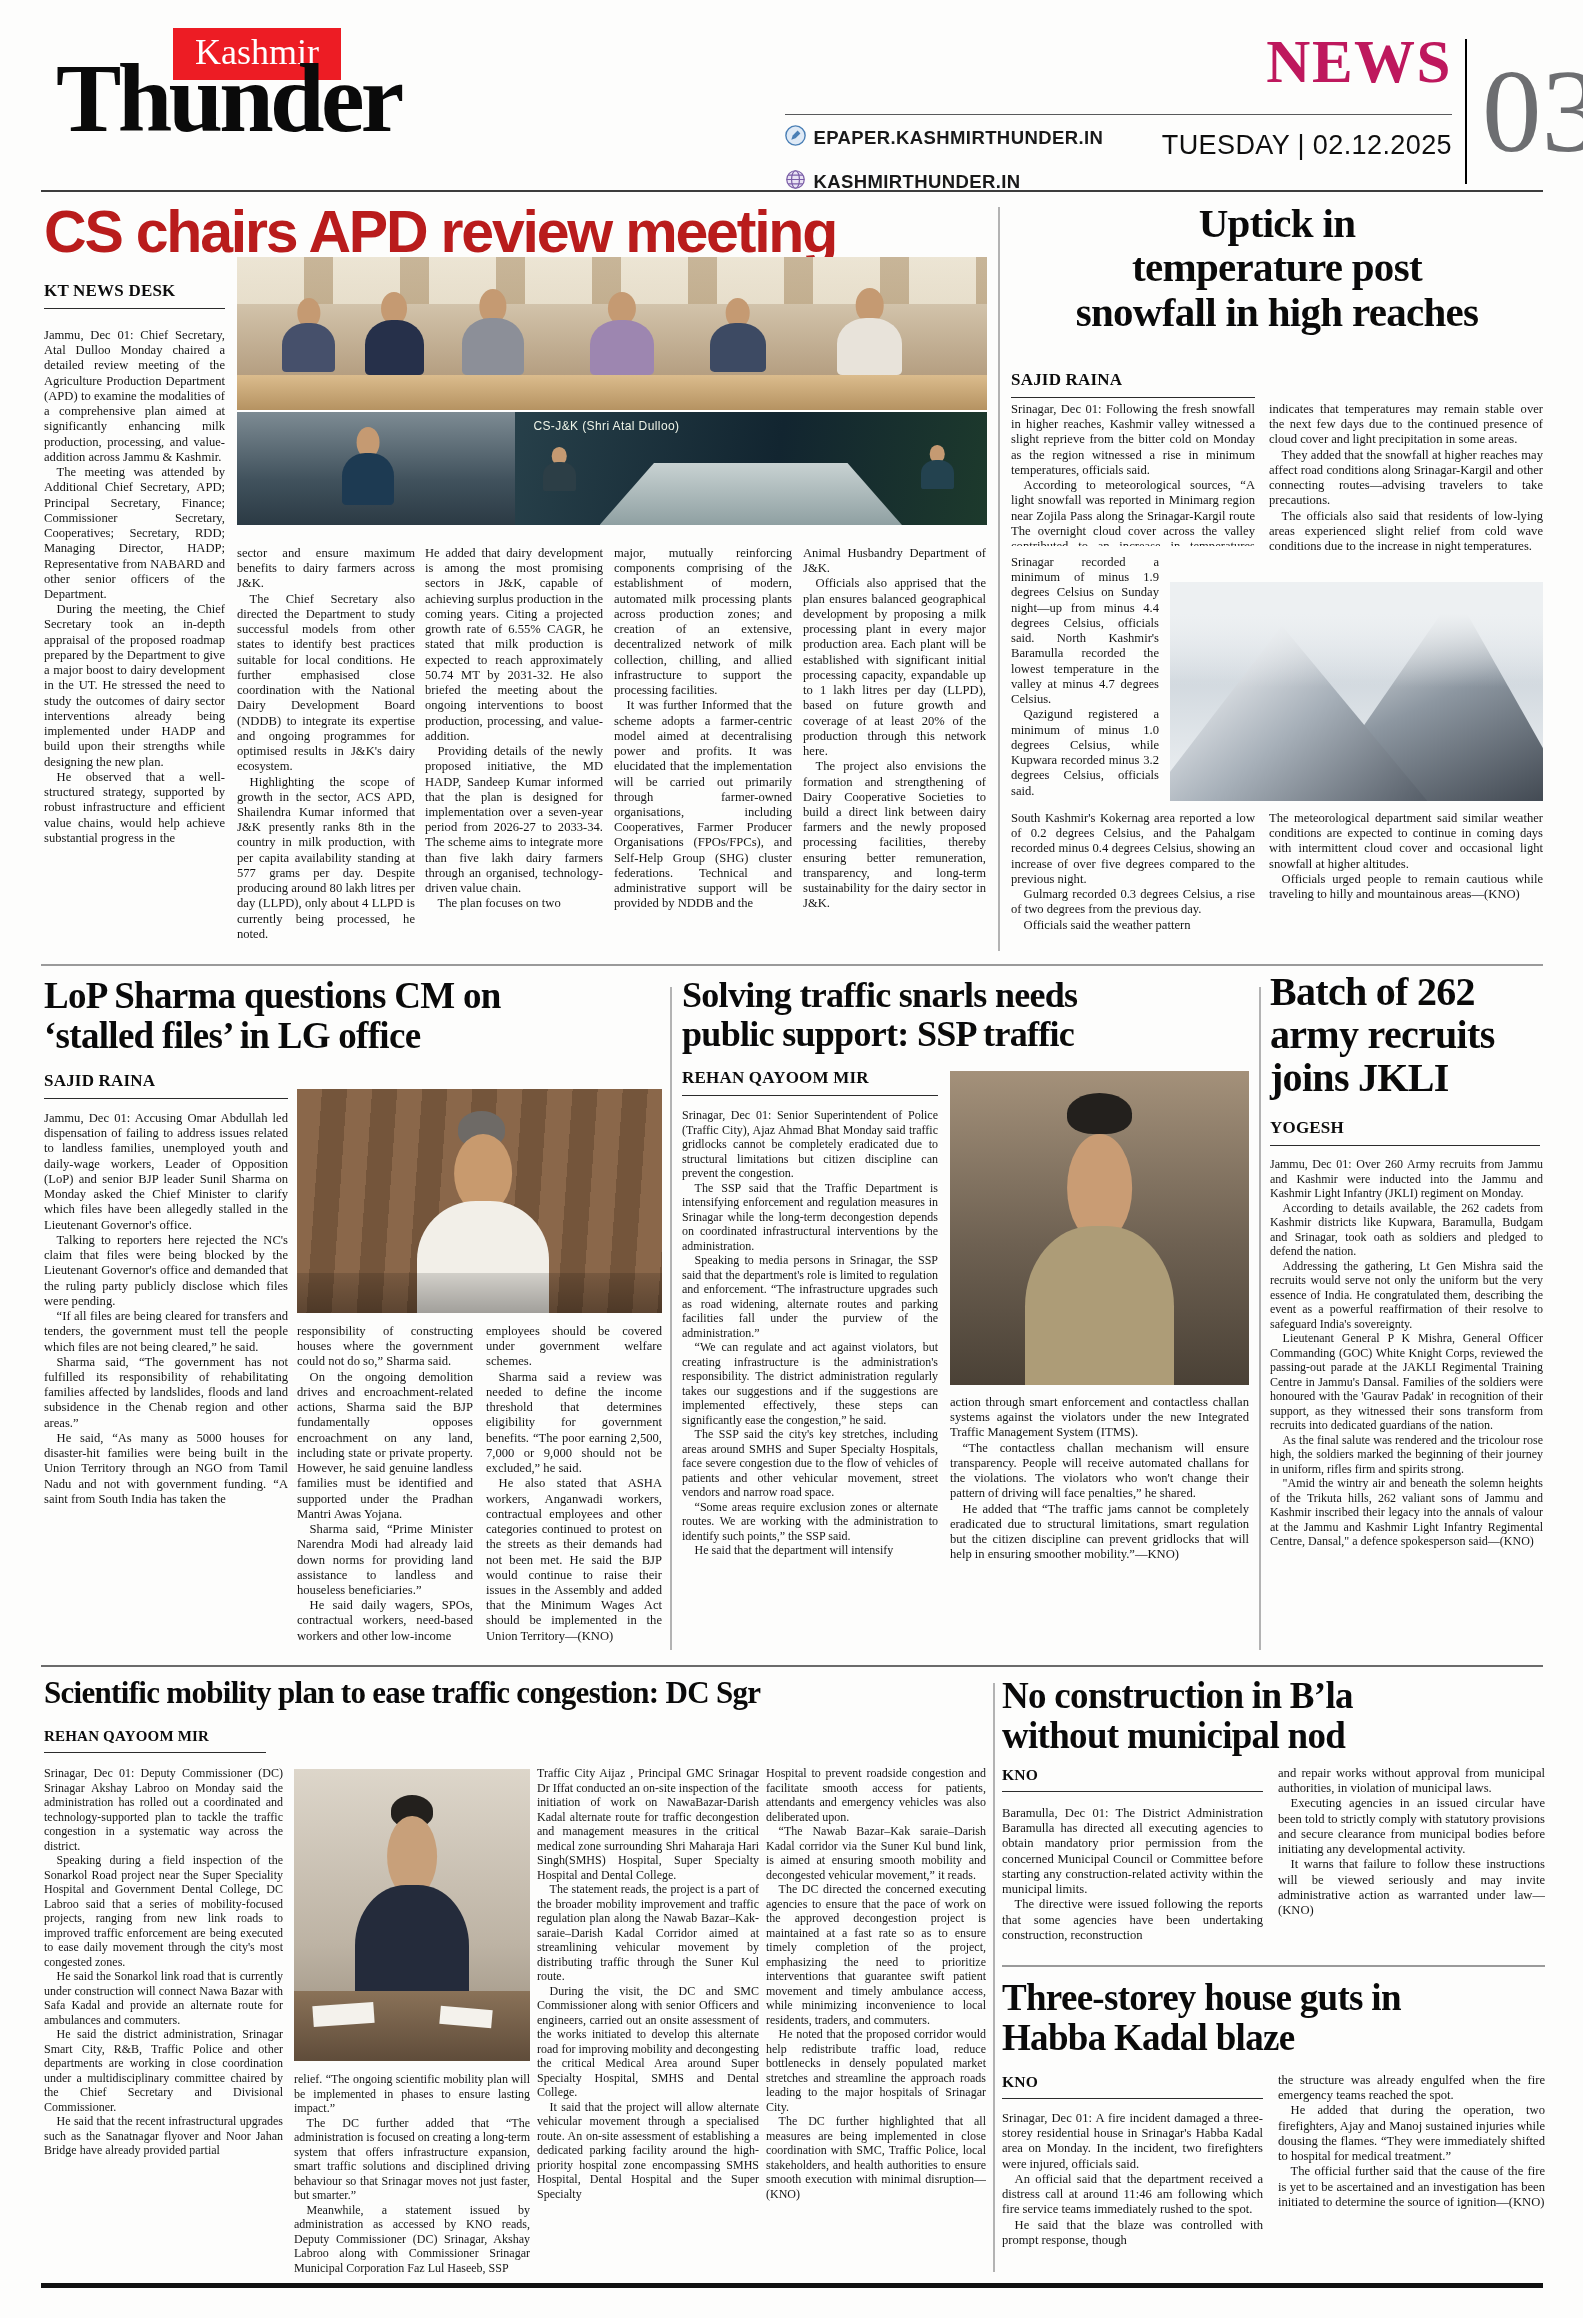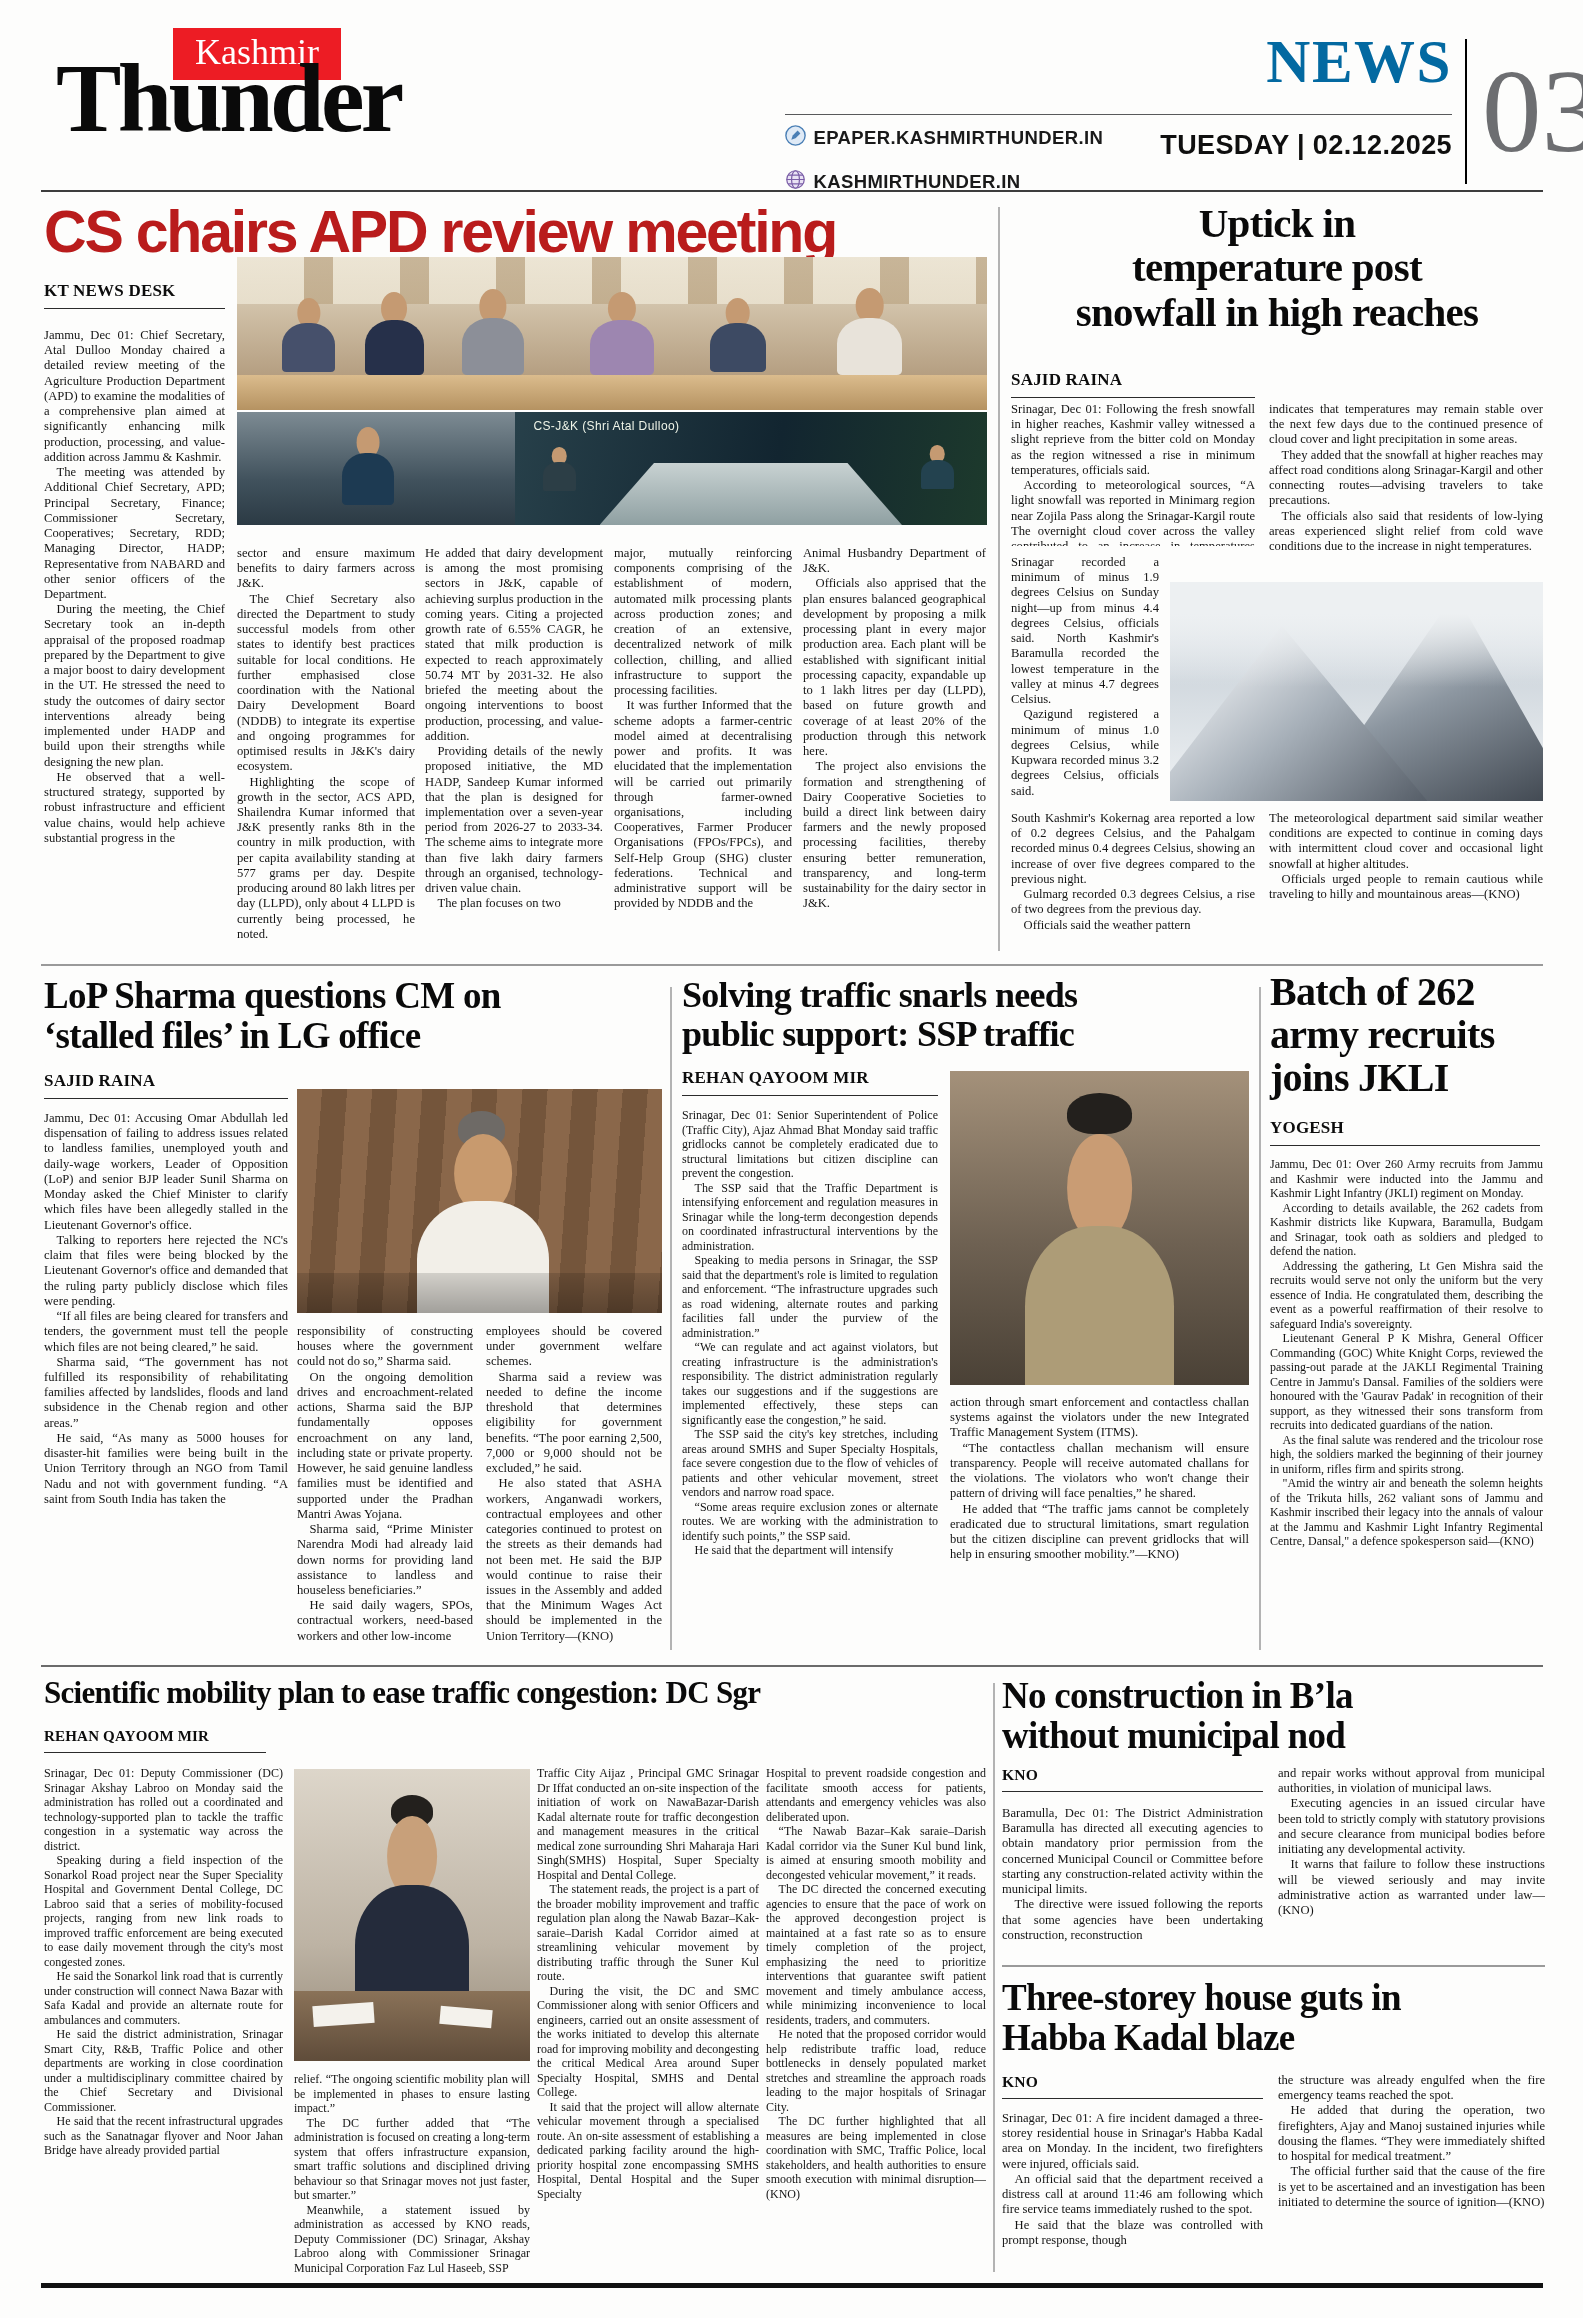--- a/index.html
+++ b/index.html
@@ -6,27 +6,27 @@
   .page{position:relative;width:1584px;height:2319px;background:#fdfdfc;margin:0 auto;
         font-family:"Liberation Serif",serif;color:#111;overflow:hidden;}
   
   .masthead{position:absolute;left:56px;top:28px;width:459px;height:159px;}
   .brand-main{position:absolute;left:0;top:21px;font-family:"Liberation Serif",serif;
               font-weight:700;font-size:98px;line-height:1;letter-spacing:-3.7px;color:#0a0a0a;z-index:2;}
   .brand-box{position:absolute;left:117px;top:0;background:#ed1c24;color:#fff;z-index:1;
              font-family:"Liberation Serif",serif;font-size:36px;line-height:1;padding:6px 22px 10.4px;}
   .header-right{position:absolute;left:785px;top:31px;width:667px;height:152px;}
   .news-title{position:absolute;right:0;top:0;font-family:"Liberation Serif",serif;font-weight:700;
-              font-size:61px;line-height:1;letter-spacing:1.5px;color:#0369a1;}
+              font-size:61px;line-height:1;letter-spacing:1.5px;color:#be185d;}
   .header-sub{position:absolute;left:0;right:0;top:83px;border-top:1.5px solid #58595b;
               padding-top:10.4px;display:flex;justify-content:space-between;align-items:flex-start;}
   .urls{display:flex;flex-direction:column;gap:18px;}
   .url-row{display:flex;align-items:center;gap:7.4px;font-family:"Liberation Sans",sans-serif;
            font-weight:700;font-size:18.5px;letter-spacing:0.4px;color:#1a1a1a;}
-  .date{font-family:"Liberation Sans",sans-serif;font-weight:700;font-size:27px;letter-spacing:0.4px;
+  .date{font-family:"Liberation Sans",sans-serif;font-weight:400;font-size:27px;letter-spacing:0.4px;
         color:#0f0f0f;margin-top:4.4px;}
   .pageno-box{position:absolute;left:1465px;top:39px;height:145px;border-left:2.2px solid #000;
               padding-left:15px;display:flex;align-items:center;}
   .pageno{font-family:"Liberation Serif",serif;font-size:119px;line-height:.9;color:#6d6e71;}
   
   .hrule,.vrule,.thickbar{position:absolute;}
   .hrule{background:#9a9a9a;height:1.5px;}
   .vrule{background:#b3b3b3;width:1.5px;}
   .thickbar{background:#111;}
   

